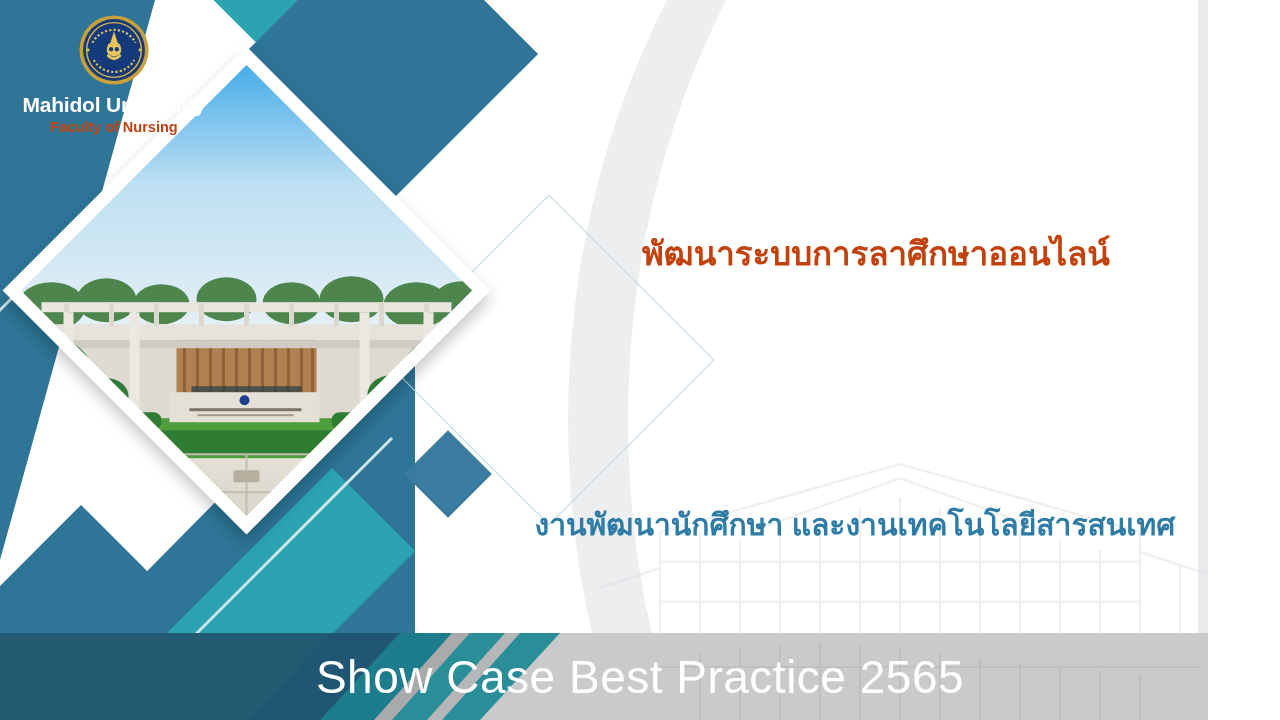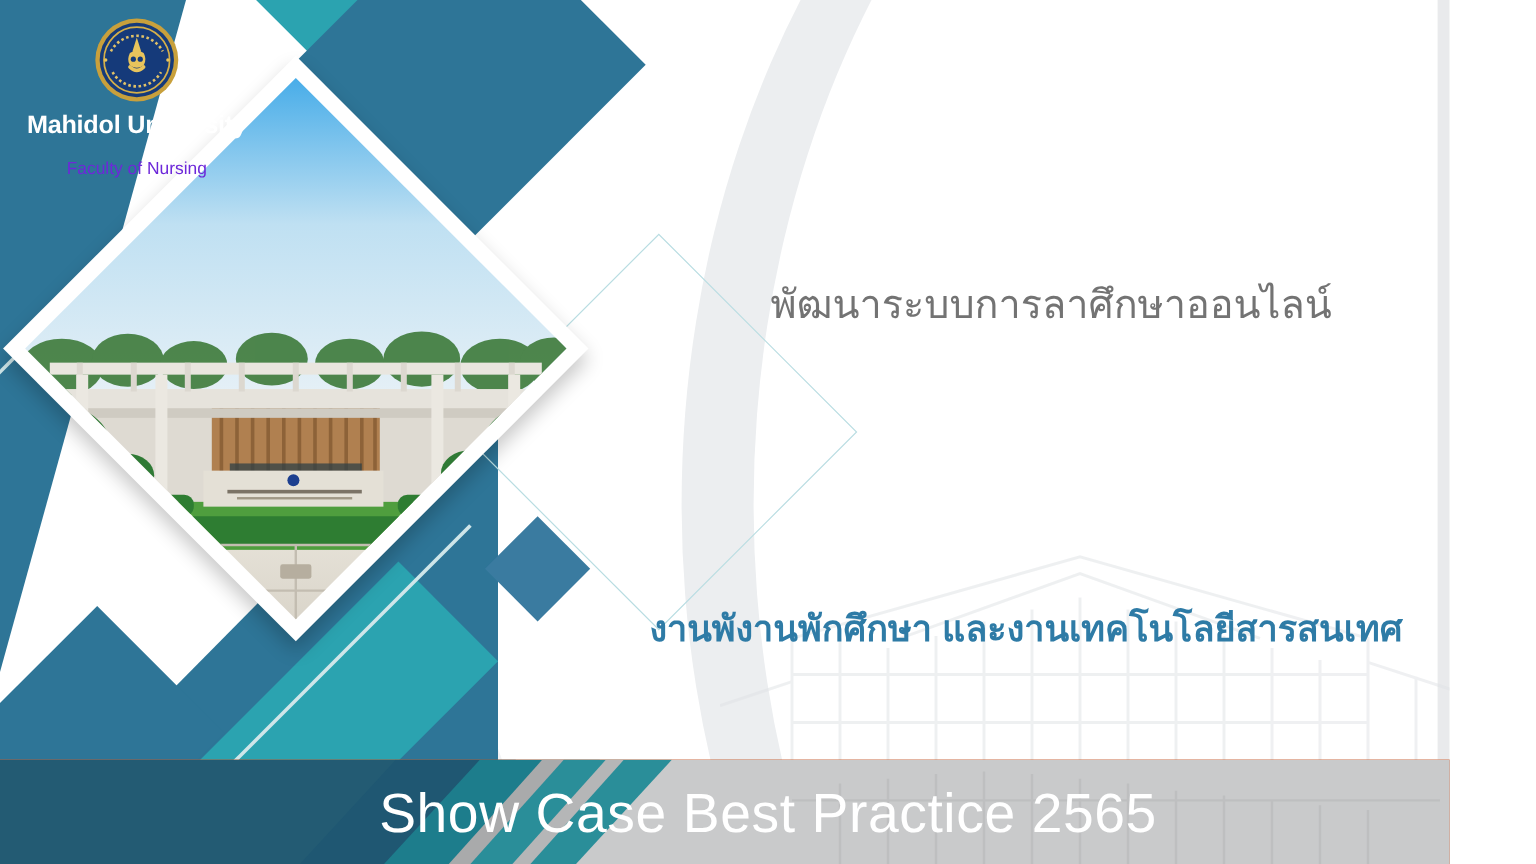--- a/index.html
+++ b/index.html
@@ -141,40 +141,40 @@
   }
   .logo-name {
     color: #ffffff;
     font-size: 21px;
     font-weight: bold;
     letter-spacing: -0.2px;
     line-height: 1.05;
     white-space: nowrap;
   }
   .logo-sub {
-    color: #6d28d9;
+    color: #c2410c;
     font-size: 14.5px;
-    font-weight: normal;
-    margin-top: 18px;
+    font-weight: bold;
+    margin-top: 4px;
     line-height: 1.1;
   }
 
   
   .title-block {
     position: absolute;
     left: 500px;
     top: 232px;
     width: 752px;
     text-align: center;
     z-index: 20;
   }
   .title-line {
-    color: #737373;
+    color: #c2410c;
     font-size: 33px;
-    font-weight: normal;
+    font-weight: bold;
     line-height: 1.32;
     white-space: nowrap;
   }
   .title-line.l2 { font-size: 34px; }
 
   .subtitle-block {
     position: absolute;
     left: 460px;
     top: 505px;
     width: 790px;
@@ -187,21 +187,21 @@
     font-weight: bold;
     line-height: 1.3;
     white-space: nowrap;
   }
 
   
   .banner {
     position: absolute;
     left: 0; bottom: 0;
     width: 1280px; height: 87px;
-    background: #c2410c;
+    background: #d946ef;
     overflow: hidden;
     z-index: 25;
   }
   .banner-text {
     position: absolute;
     left: 0; top: 0;
     width: 1280px; height: 87px;
     display: flex;
     align-items: center;
     justify-content: center;
@@ -385,21 +385,21 @@
     </svg>
     <div class="logo-name">Mahidol University</div>
     <div class="logo-sub">Faculty of Nursing</div>
   </div>
 
   <div class="title-block">
     <div class="title-line">พัฒนาระบบการลาศึกษาออนไลน์</div>
   </div>
 
   <div class="subtitle-block">
-    <div class="subtitle-line">งานพังานพักศึกษา และงานเทคโนโลยีสารสนเทศ</div>
+    <div class="subtitle-line">งานพัฒนานักศึกษา และงานเทคโนโลยีสารสนเทศ</div>
   </div>
 
   <div class="banner">
     <svg style="position:absolute;left:0;top:0;width:1280px;height:87px;">
       <rect x="0" y="0" width="1280" height="87" fill="#c9cacb"></rect>
 
       <rect x="0" y="0" width="330" height="87" fill="#235b73"></rect>
 
       <polygon points="330,0 430,0 350,87 250,87" fill="#1f5772"></polygon>
 

